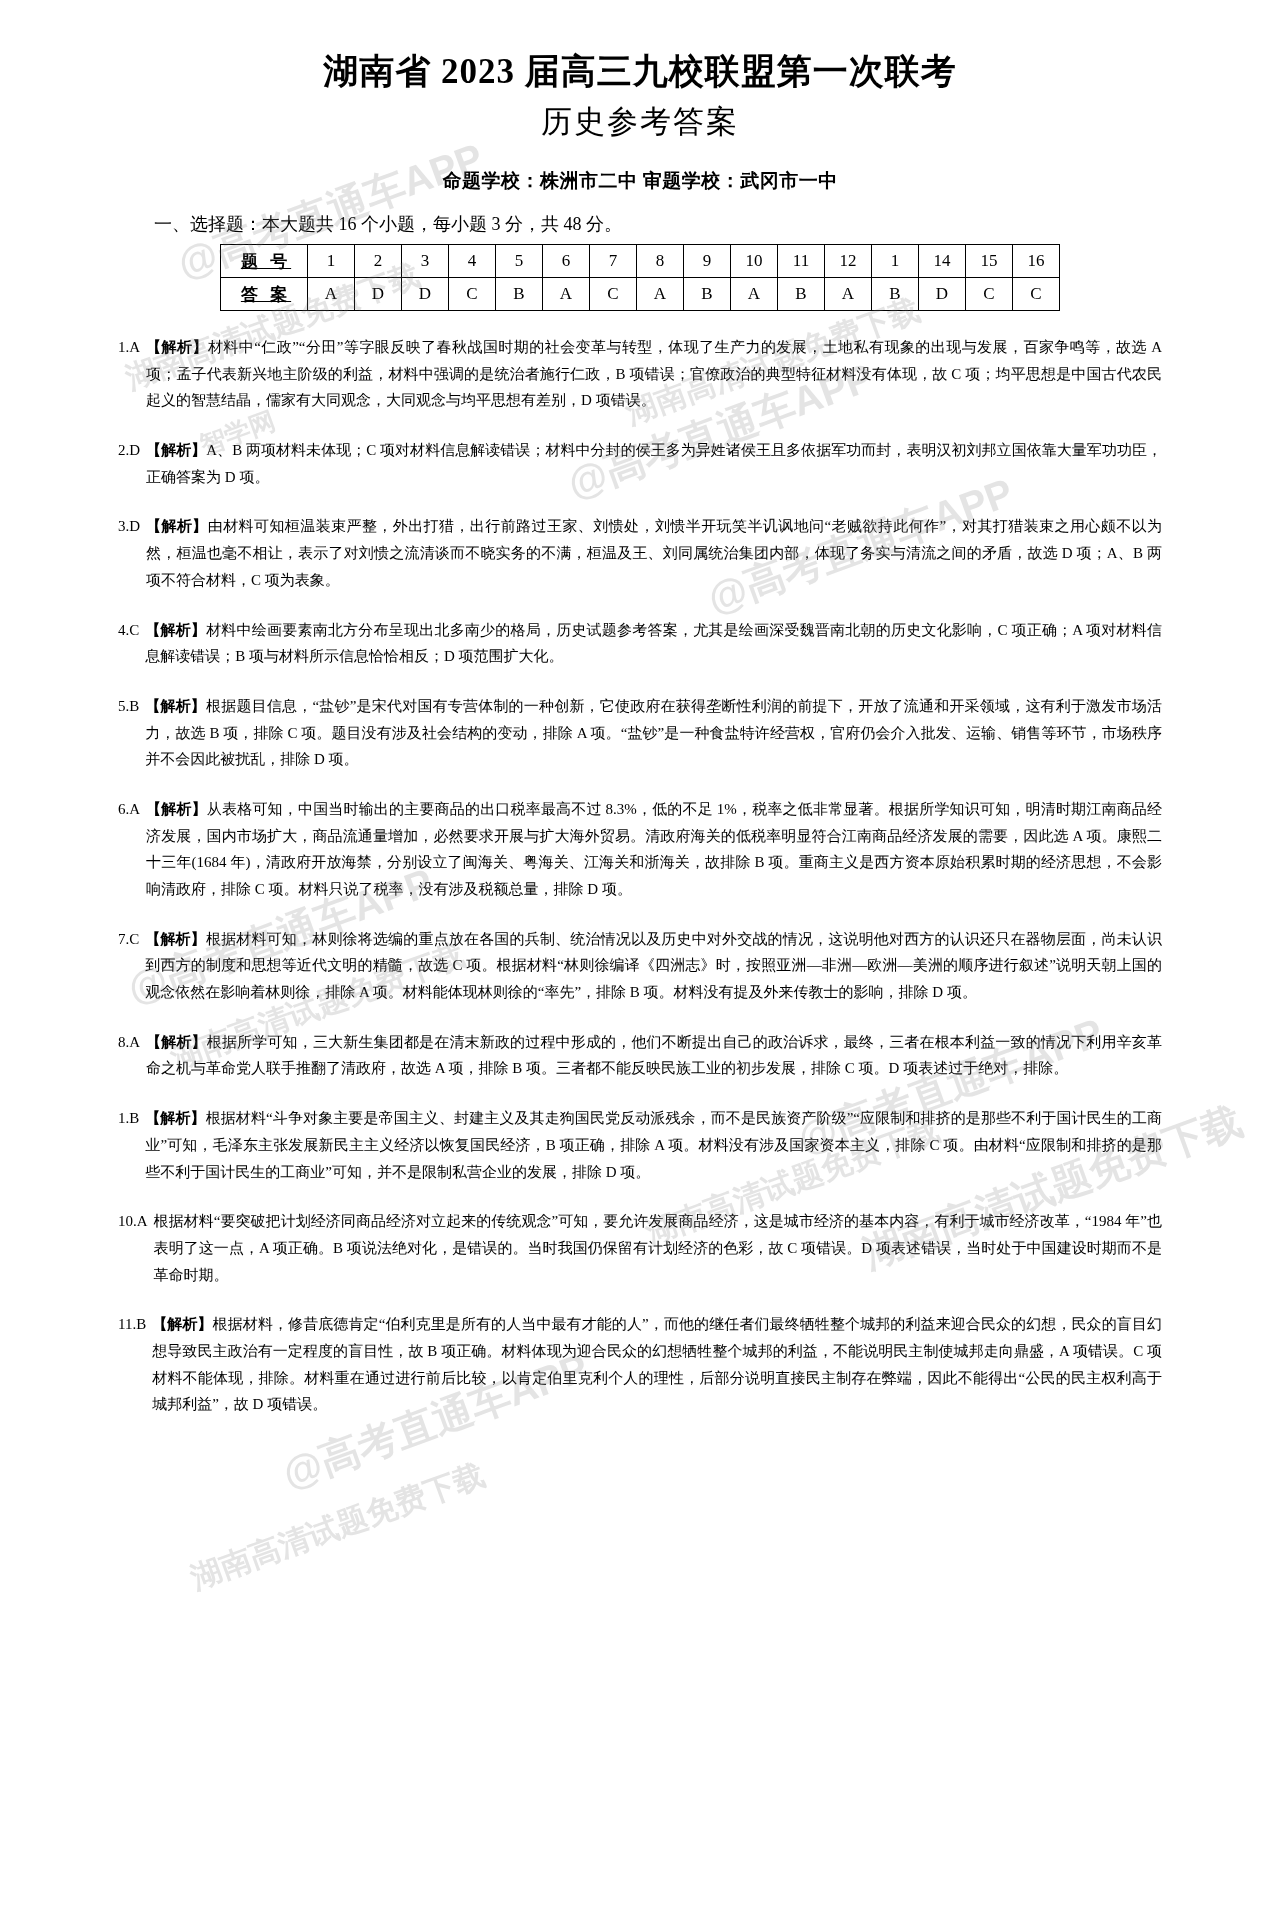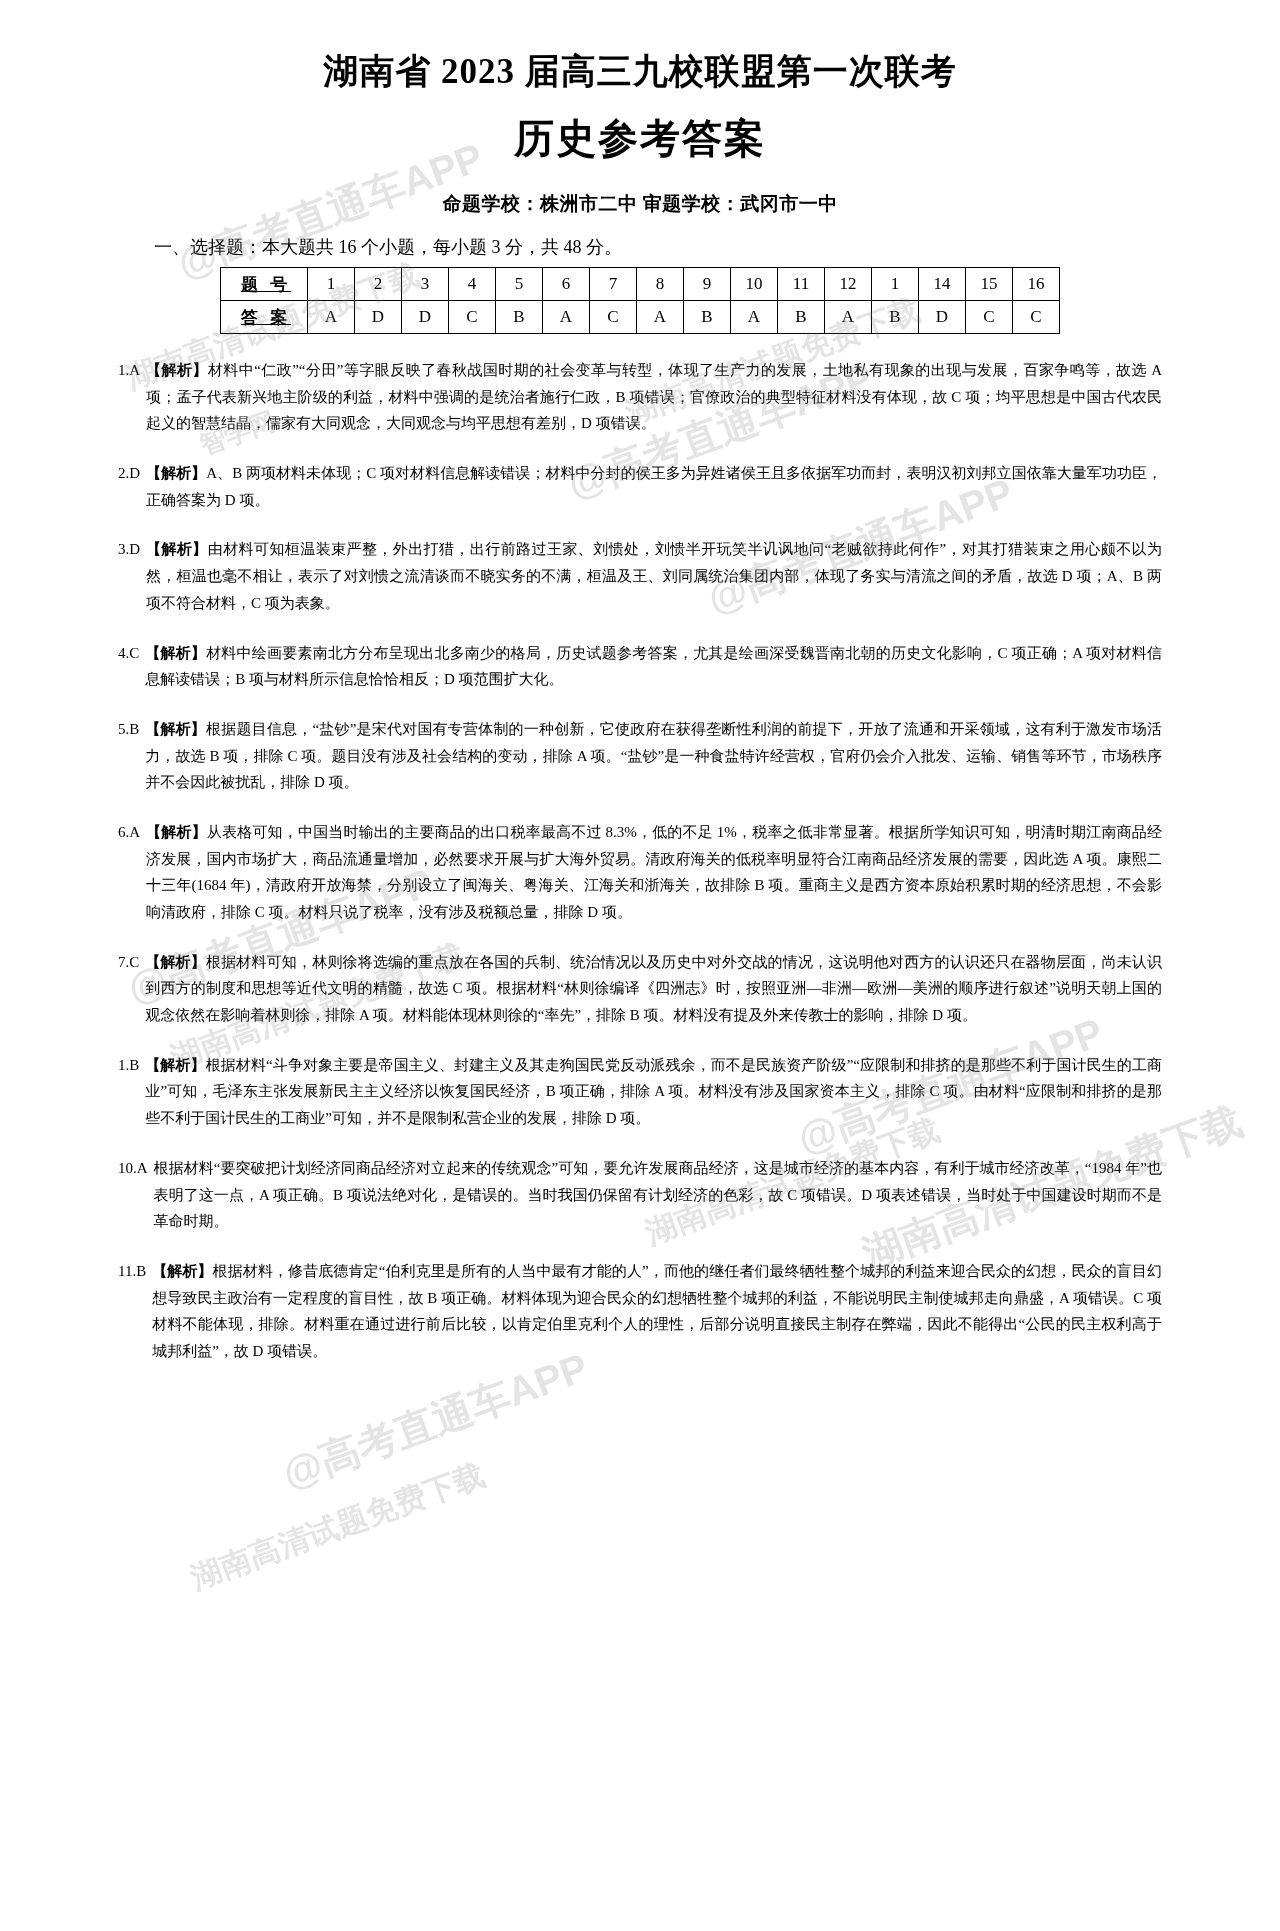--- a/index.html
+++ b/index.html
@@ -25,23 +25,23 @@
   .doc-title {
     text-align: center;
     font-size: 35px;
     font-weight: bold;
     letter-spacing: 1px;
     margin-top: 18px;
     font-family: "Liberation Serif", "DejaVu Serif", serif;
   }
   .doc-subtitle {
     text-align: center;
-    font-size: 40px;
-    font-weight: bold;
-    margin-top: 16px;
+    font-size: 31px;
+    font-weight: normal;
+    margin-top: 6px;
     letter-spacing: 2px;
   }
   .doc-credits {
     text-align: center;
     font-size: 19px;
     font-weight: bold;
     margin-top: 25px;
     letter-spacing: 0.5px;
   }
   .section-head {
@@ -215,20 +215,24 @@
     <div class="item">
       <div class="num">6.A</div>
       <div class="body"><span class="tag">【解析】</span><span>从表格可知，中国当时输出的主要商品的出口税率最高不过 8.3%，低的不足 1%，税率之低非常显著。根据所学知识可知，明清时期江南商品经济发展，国内市场扩大，商品流通量增加，必然要求开展与扩大海外贸易。清政府海关的低税率明显符合江南商品经济发展的需要，因此选 A 项。康熙二十三年(1684 年)，清政府开放海禁，分别设立了闽海关、粤海关、江海关和浙海关，故排除 B 项。重商主义是西方资本原始积累时期的经济思想，不会影响清政府，排除 C 项。材料只说了税率，没有涉及税额总量，排除 D 项。</span></div>
     </div>
 
     <div class="item">
       <div class="num">7.C</div>
       <div class="body"><span class="tag">【解析】</span><span>根据材料可知，林则徐将选编的重点放在各国的兵制、统治情况以及历史中对外交战的情况，这说明他对西方的认识还只在器物层面，尚未认识到西方的制度和思想等近代文明的精髓，故选 C 项。根据材料“林则徐编译《四洲志》时，按照亚洲—非洲—欧洲—美洲的顺序进行叙述”说明天朝上国的观念依然在影响着林则徐，排除 A 项。材料能体现林则徐的“率先”，排除 B 项。材料没有提及外来传教士的影响，排除 D 项。</span></div>
     </div>
 
+    <div class="item">
+      <div class="num">8.A</div>
+      <div class="body"><span class="tag">【解析】</span><span>根据所学可知，三大新生集团都是在清末新政的过程中形成的，他们不断提出自己的政治诉求，最终，三者在根本利益一致的情况下利用辛亥革命之机与革命党人联手推翻了清政府，故选 A 项，排除 B 项。三者都不能反映民族工业的初步发展，排除 C 项。D 项表述过于绝对，排除。</span></div>
+    </div>
 
     <div class="item">
       <div class="num">1.B</div>
       <div class="body"><span class="tag">【解析】</span><span>根据材料“斗争对象主要是帝国主义、封建主义及其走狗国民党反动派残余，而不是民族资产阶级”“应限制和排挤的是那些不利于国计民生的工商业”可知，毛泽东主张发展新民主主义经济以恢复国民经济，B 项正确，排除 A 项。材料没有涉及国家资本主义，排除 C 项。由材料“应限制和排挤的是那些不利于国计民生的工商业”可知，并不是限制私营企业的发展，排除 D 项。</span></div>
     </div>
 
     <div class="item">
       <div class="num">10.A</div>
       <div class="body"><span class="tag"></span><span>根据材料“要突破把计划经济同商品经济对立起来的传统观念”可知，要允许发展商品经济，这是城市经济的基本内容，有利于城市经济改革，“1984 年”也表明了这一点，A 项正确。B 项说法绝对化，是错误的。当时我国仍保留有计划经济的色彩，故 C 项错误。D 项表述错误，当时处于中国建设时期而不是革命时期。</span></div>
     </div>

